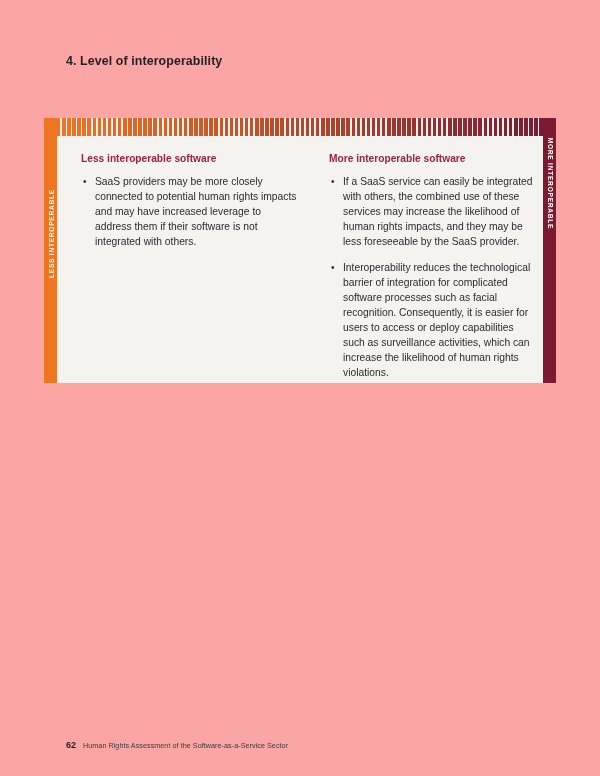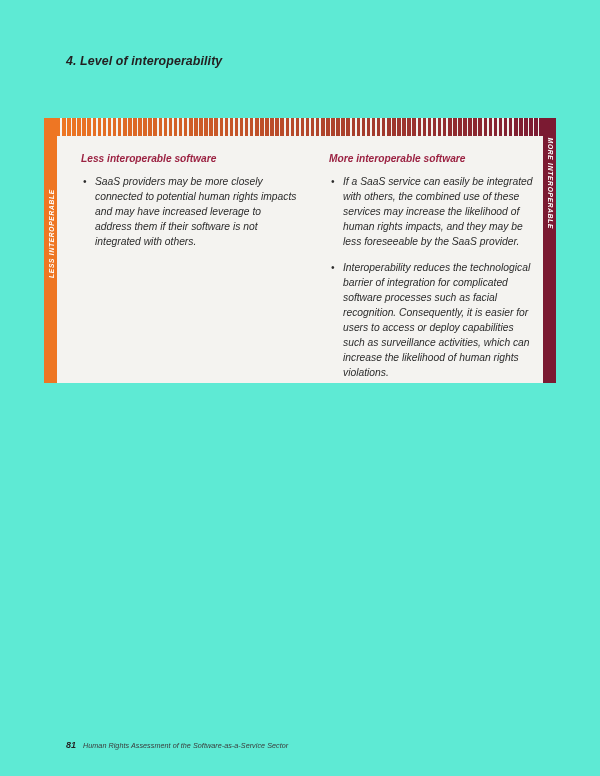--- a/index.html
+++ b/index.html
@@ -12,22 +12,21 @@
     height: 776px;
     position: relative;
     font-family: "Liberation Sans", sans-serif;
     color: #231f20;
     overflow: hidden;
   }
 
   .page {
     position: absolute;
     inset: 0;
-    background: #5eead4;
-    font-style: italic;
+    background: #fca5a5;
   }
 
   
   .section-heading {
     position: absolute;
     left: 66px;
     top: 44px;
     width: 480px;
     font-size: 12.4px;
     font-weight: bold;
@@ -412,17 +411,17 @@
         <ul class="bullet-list" id="list-right">
             <li>If a SaaS service can easily be integrated with others, the combined use of these services may increase the likelihood of human rights impacts, and they may be less foreseeable by the SaaS provider.</li>
             <li>Interoperability reduces the technological barrier of integration for complicated software processes such as facial recognition. Consequently, it is easier for users to access or deploy capabilities such as surveillance activities, which can increase the likelihood of human rights violations.</li>
           </ul>
       </div>
 
     </div>
   </div>
 
   <div class="footer">
-    <span class="footer-page-number">81</span>
+    <span class="footer-page-number">62</span>
     <span class="footer-title">Human Rights Assessment of the Software-as-a-Service Sector</span>
   </div>
 
 </div>
 
 </body></html>

